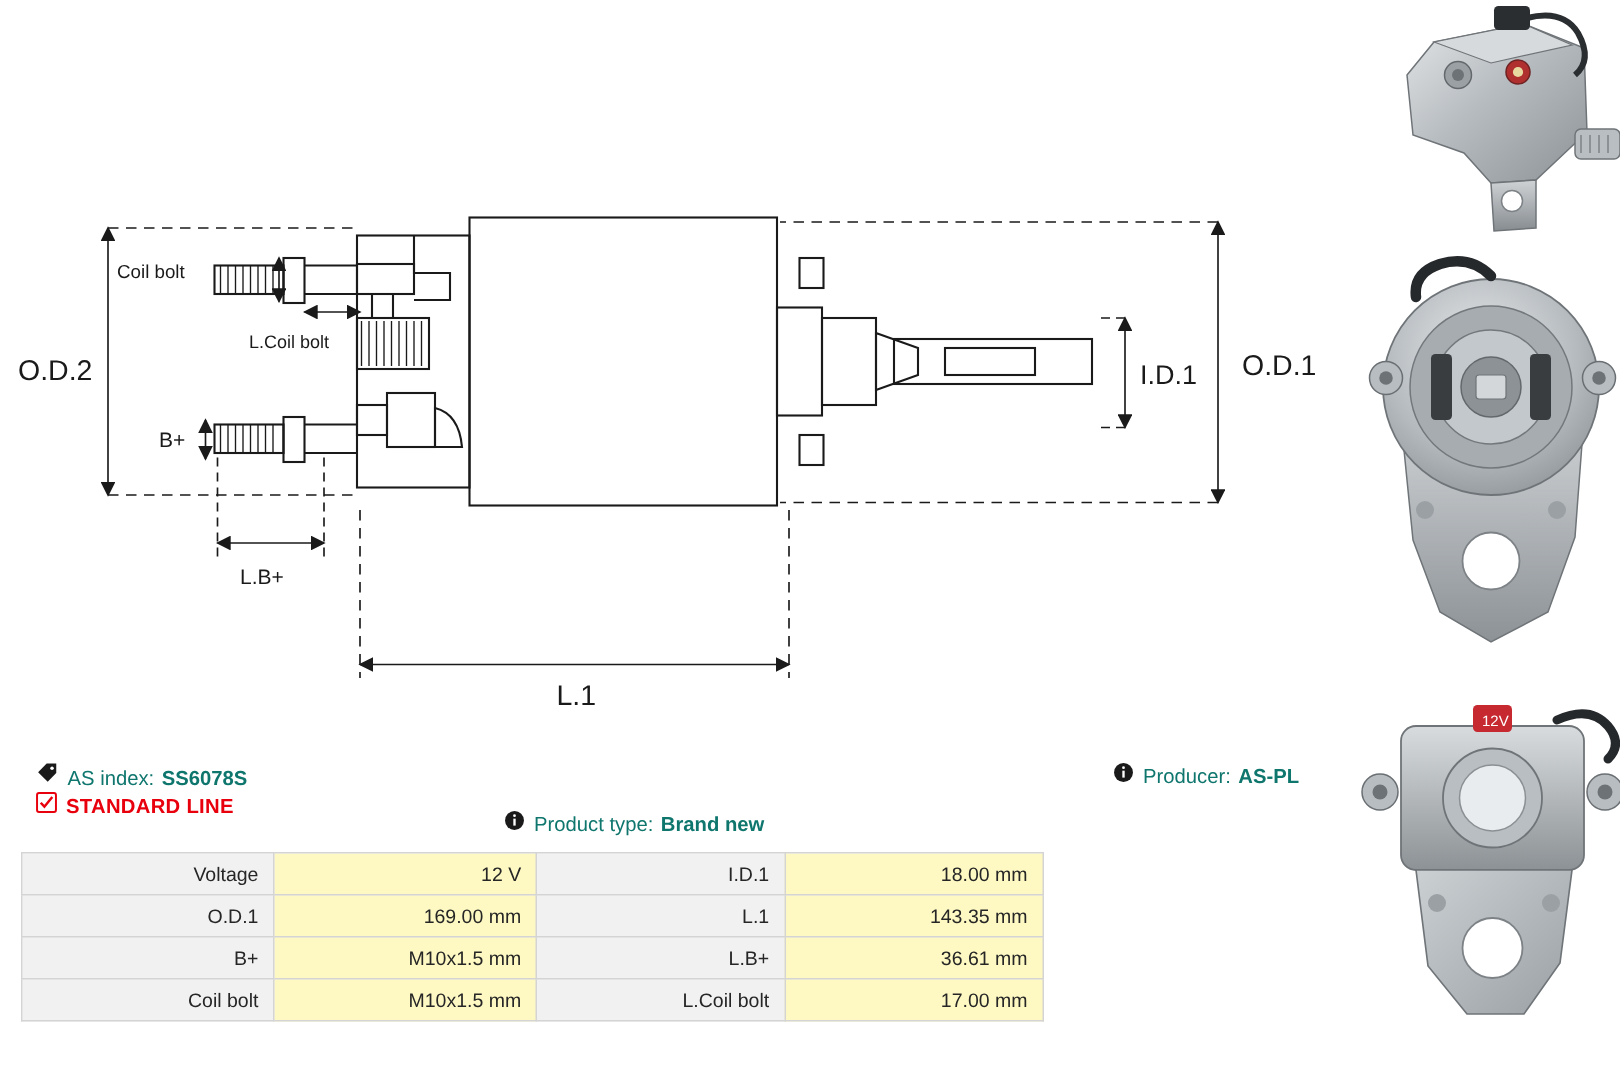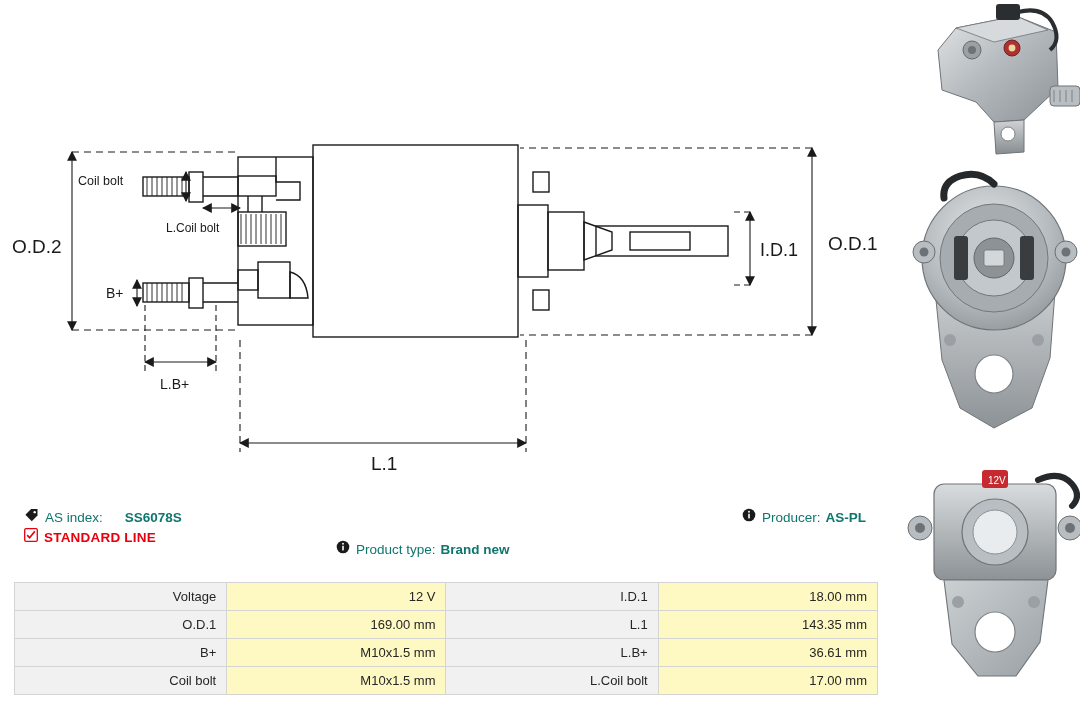--- a/index.html
+++ b/index.html
@@ -76,22 +76,22 @@
   .aspl-logo .sub {
     font-size: 6.5px;
     color: #3a3a3a;
     letter-spacing: .2px;
     margin-top: 1px;
   }
 
   
   .spec-table {
     position: absolute;
-    left: 14px; top: 582px;
-    width: 864px;
+    left: 14px; top: 568px;
+    width: 682px;
     border-collapse: collapse;
     font-size: 13px;
   }
   .spec-table td {
     border: 1px solid #d4d4d4;
     height: 28px;
     padding: 0 10px;
     background: #fef9c3;
   }
   .spec-table td.label {
@@ -212,21 +212,21 @@
   <div class="info-block">
 
     <div class="info-row row-asindex">
       <span class="tag-icon">
         <svg width="15" height="15" viewBox="0 0 16 16">
             <path d="M1.5 7.2 L7.6 1.1 H14.4 V7.9 L8.3 14 Z" fill="#1a1a1a"></path>
             <circle cx="11.4" cy="4.4" r="1.25" fill="#ffffff"></circle>
           </svg>
       </span>
       <span class="info-text">AS index:</span>
-      <span class="info-text" style="margin-left:22px"><b>SS6078S</b></span>
+      <span class="info-text" style="margin-left:5px"><b>SS6078S</b></span>
     </div>
 
     <div class="info-row row-standard">
       <span class="check-icon">
         <svg width="14" height="14" viewBox="0 0 16 16">
             <rect x="0.8" y="0.8" width="14.4" height="14.4" rx="1.5" fill="none" stroke="#e8000d" stroke-width="1.5"></rect>
             <path d="M3.6 8.2 L6.4 11.2 L12.4 3.8" fill="none" stroke="#e8000d" stroke-width="1.9"></path>
           </svg>
       </span>
       <span class="standard-line">STANDARD LINE</span>

